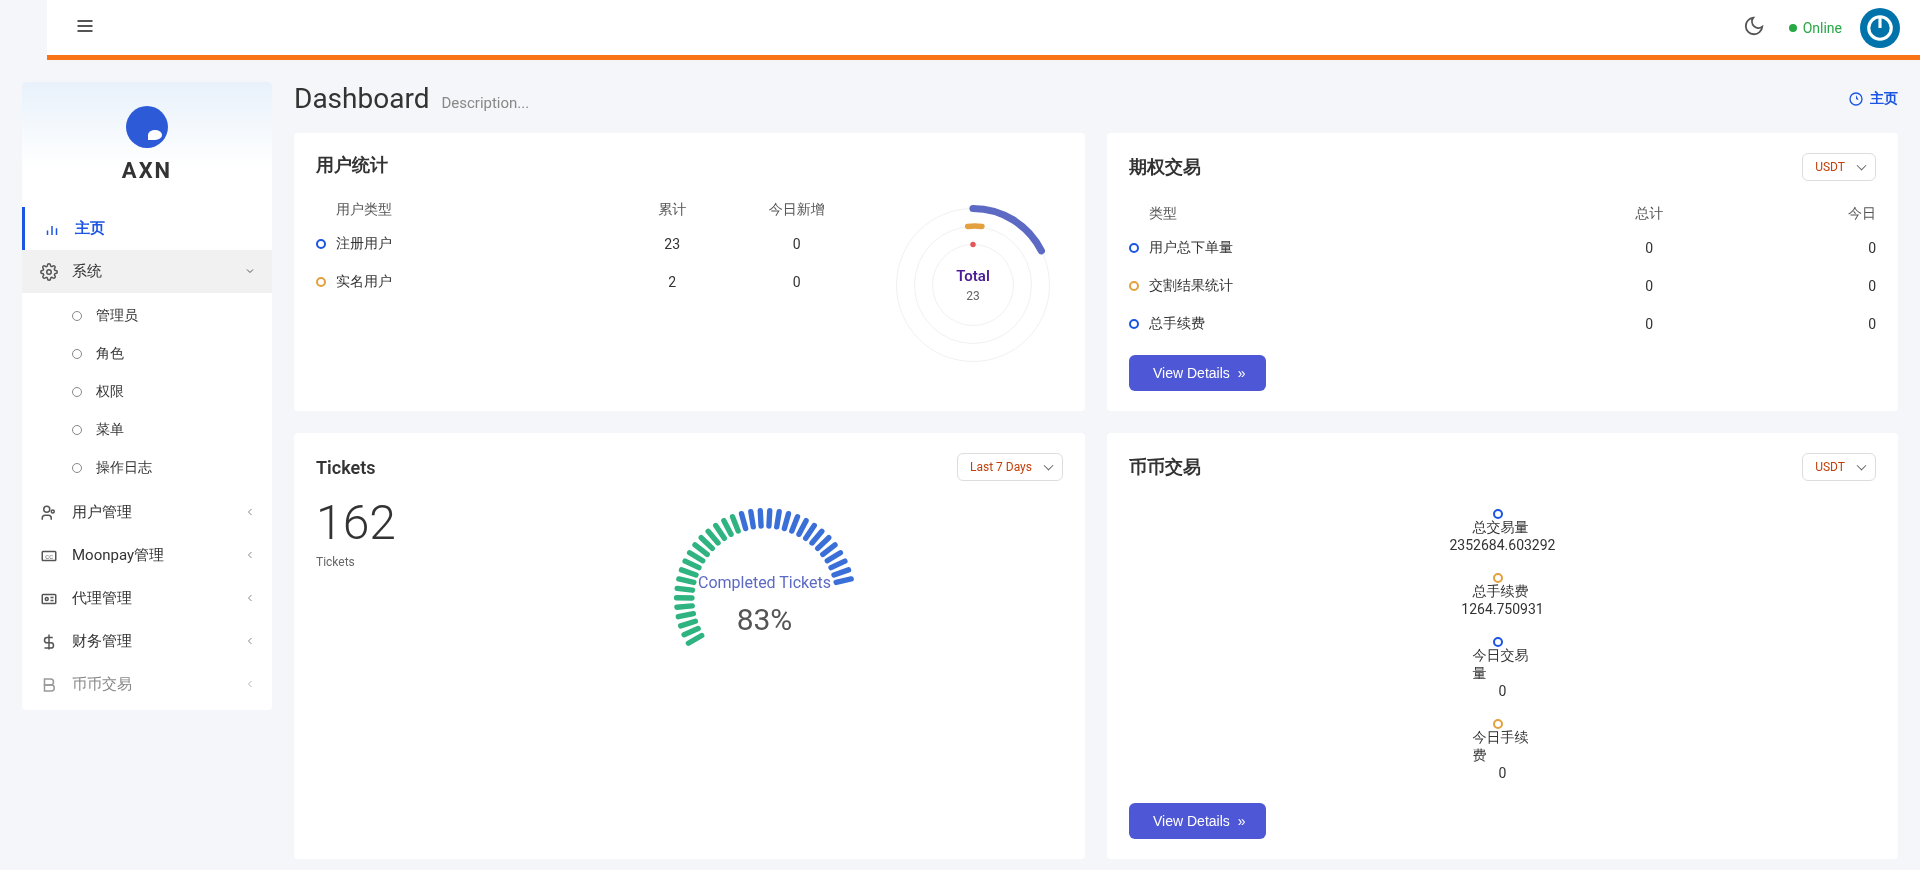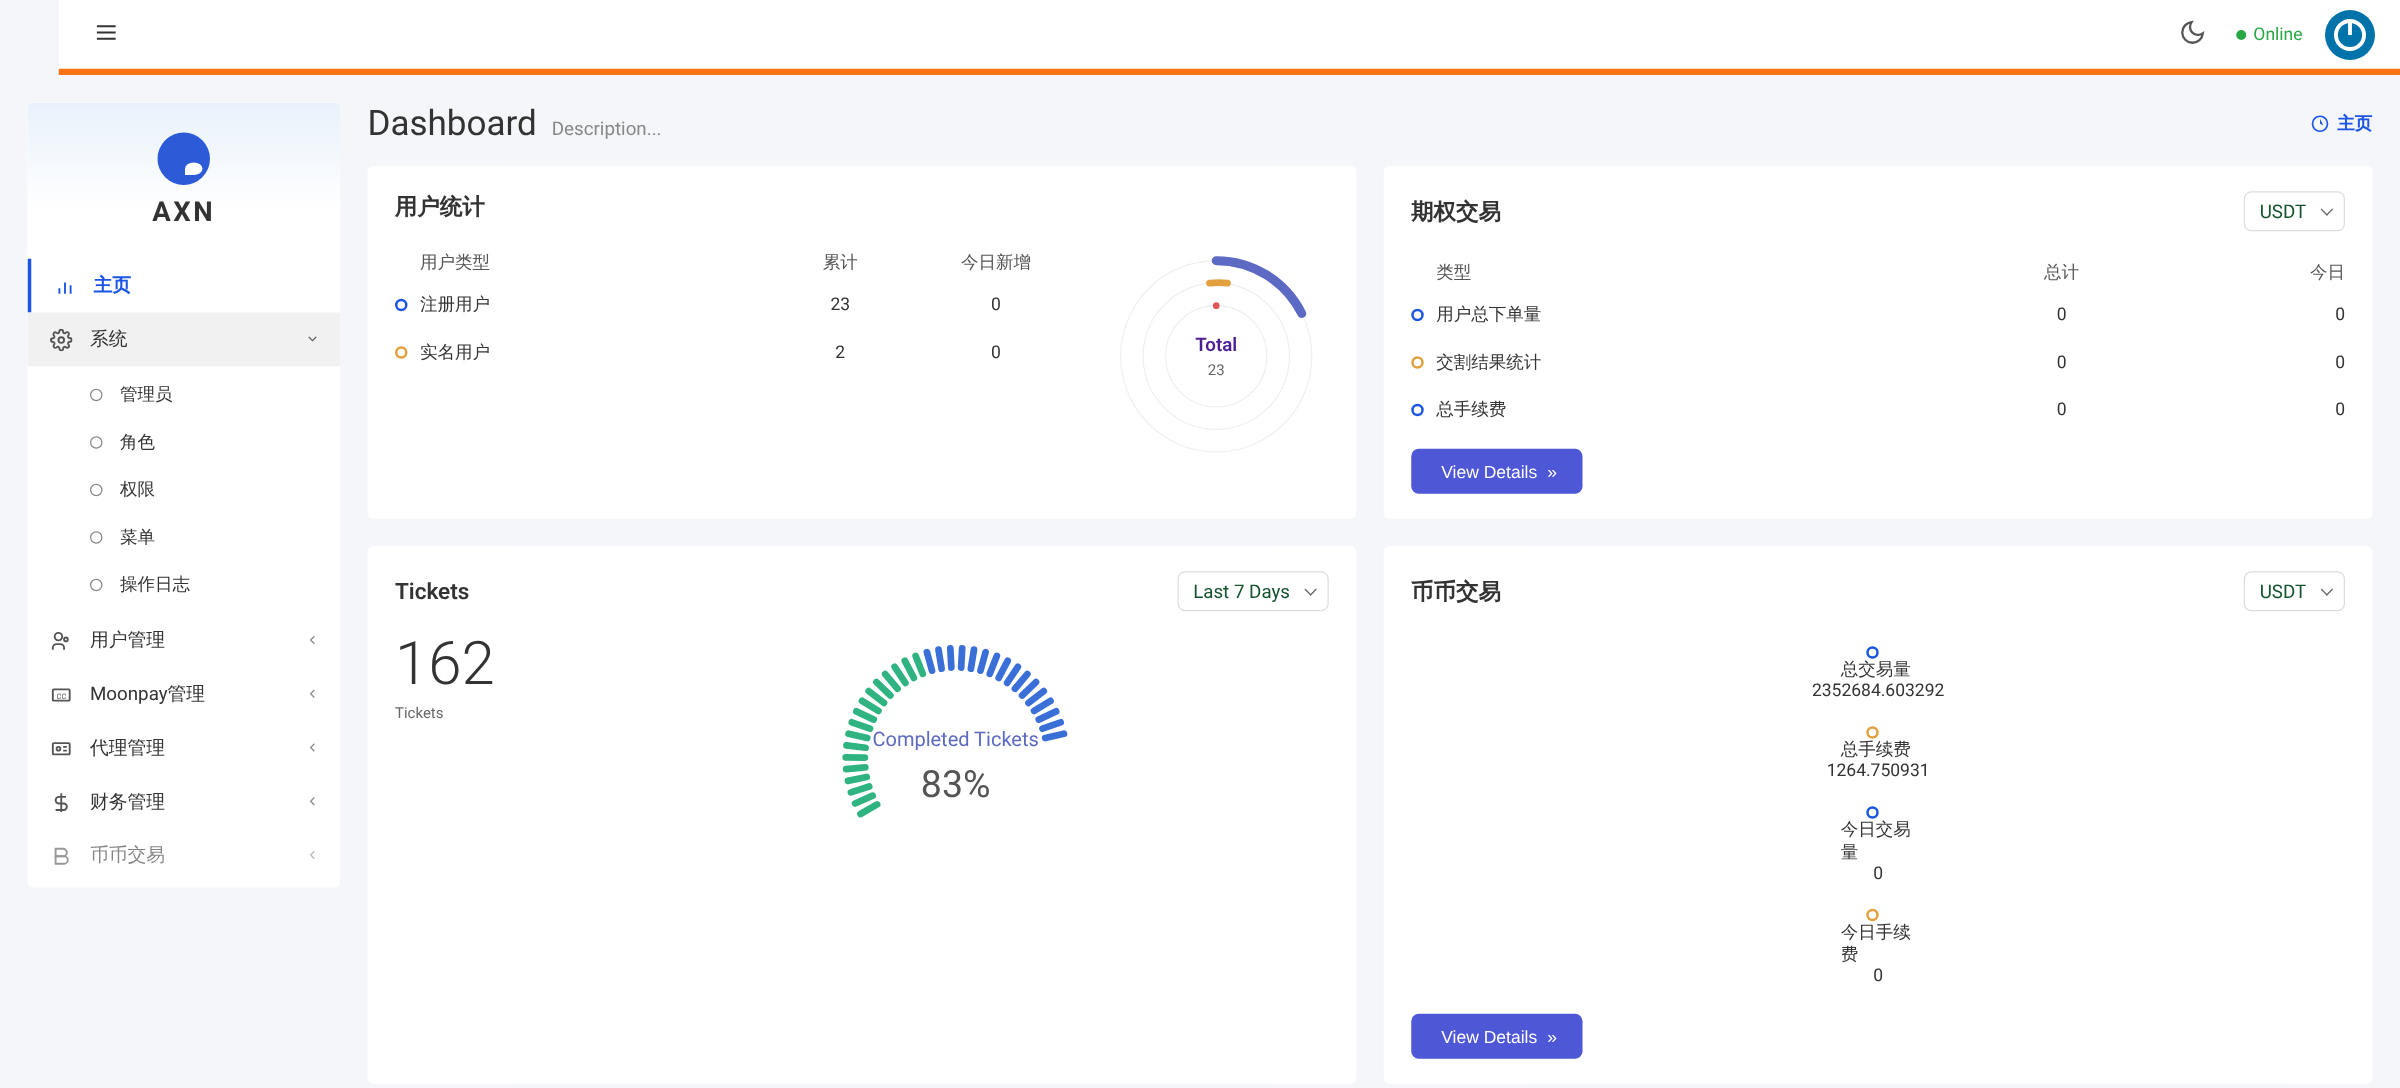--- a/index.html
+++ b/index.html
@@ -50,21 +50,21 @@
 .dot-blue { border-color: #1b55e2; }
 .dot-orange { border-color: #e2a03f; }
 .c-label { flex: 2.2; }
 .c-val1 { flex: 1; text-align: center; }
 .c-val2 { flex: 1; text-align: center; }
 .gauge-wrap { width: 180px; height: 180px; position: relative; display: flex; align-items: center; justify-content: center; }
 .gauge-wrap svg { width: 100%; height: 100%; }
 .gauge-center { position: absolute; text-align: center; }
 .gauge-center .g-label { font-size: 15px; font-weight: 600; color: #4c1d95; }
 .gauge-center .g-val { font-size: 12px; color: #666; margin-top: 4px; }
-.selector { border: 1px solid #ddd; border-radius: 6px; padding: 6px 30px 6px 12px; font-size: 15px; color: #14532d; position: relative; cursor: pointer; text-align: center; }
+.selector { border: 1px solid #ddd; border-radius: 6px; padding: 6px 30px 6px 12px; font-size: 12px; color: #c2410c; position: relative; cursor: pointer; text-align: center; }
 .selector::after { content: ""; position: absolute; right: 10px; top: 50%; width: 6px; height: 6px; border-right: 1.5px solid #666; border-bottom: 1.5px solid #666; transform: translateY(-70%) rotate(45deg); }
 .btn-details { background: #4e57d5; color: #fff; border: none; padding: 10px 24px; border-radius: 6px; font-size: 14px; cursor: pointer; display: inline-flex; align-items: center; gap: 8px; margin-top: 12px; }
 .btn-details .arrows { letter-spacing: -4px; }
 .tickets-big { font-size: 48px; font-weight: 300; color: #333; line-height: 1; }
 .tickets-sub { font-size: 12px; color: #666; margin-top: 8px; }
 .tickets-body { display: flex; gap: 30px; align-items: flex-start; }
 .tickets-left { flex: 0 0 120px; }
 .tickets-gauge { flex: 1; position: relative; display: flex; justify-content: center; }
 .tickets-gauge-center { position: absolute; top: 50%; left: 50%; transform: translate(-50%, -40%); text-align: center; }
 .ct-label { color: #5c6ac4; font-size: 16px; }

